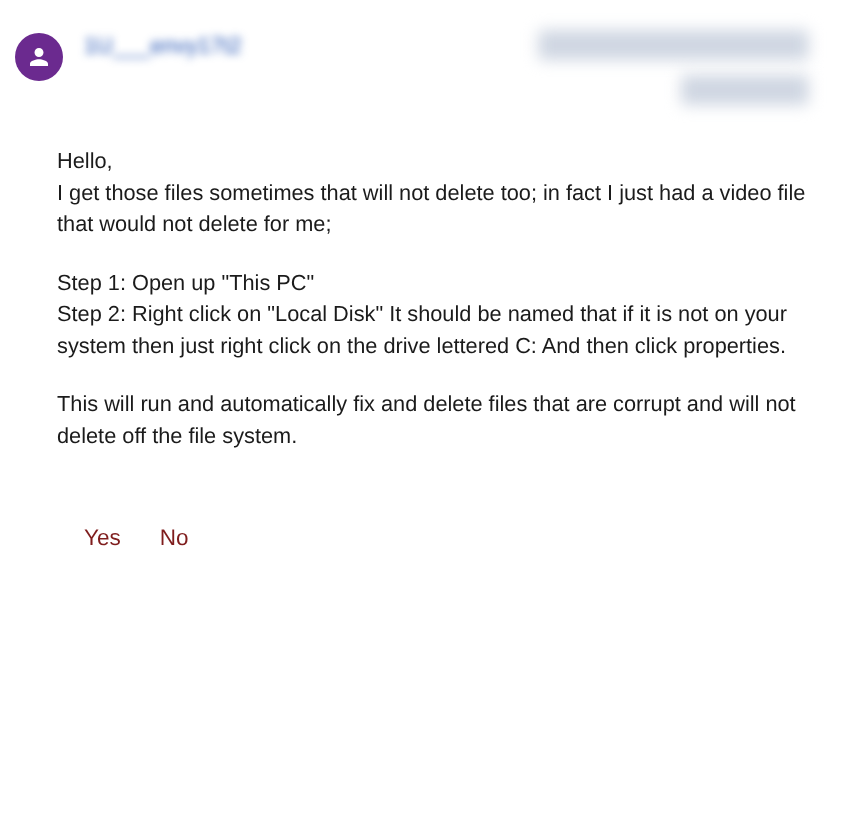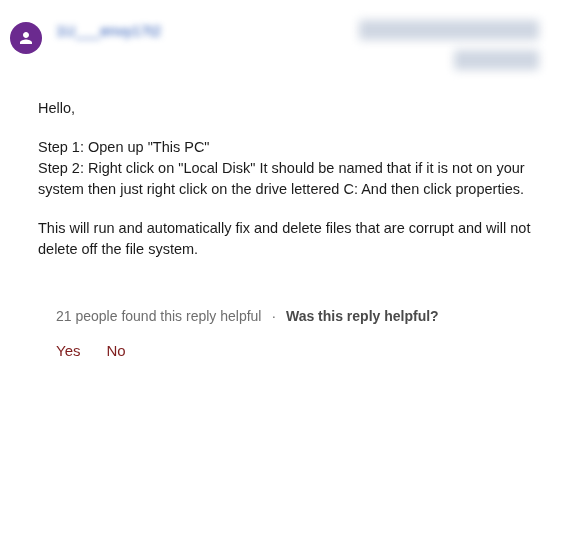--- a/index.html
+++ b/index.html
@@ -108,31 +108,27 @@
     <div class="meta-blocks">
       <div class="blur-block bb1"></div>
       <div class="blur-block bb2"></div>
     </div>
   </div>
 </div>
 
 <div class="content">
   <div class="para">
     <div>Hello,</div>
+    <div>I get those files sometimes that will not delete too; in fact I just had a video file that would not delete for me;</div>
   </div>
   <div class="para">
     <div>Step 1: Open up "This PC"</div>
     <div>Step 2: Right click on "Local Disk" It should be named that if it is not on your system then just right click on the drive lettered C:   And then click properties.</div>
   </div>
   <div class="para">This will run and automatically fix and delete files that are corrupt and will not delete off the file system.</div>
 </div>
 
 <div class="footer">
-  <div class="helpful-line">
-    <span>21 people found this reply helpful</span>
-    <span class="sep">·</span>
-    <span class="helpful-q">Was this reply helpful?</span>
-  </div>
   <div class="yesno">
     <span class="link-btn">Yes</span>
     <span class="link-btn">No</span>
   </div>
 </div>
 
 </body></html>

